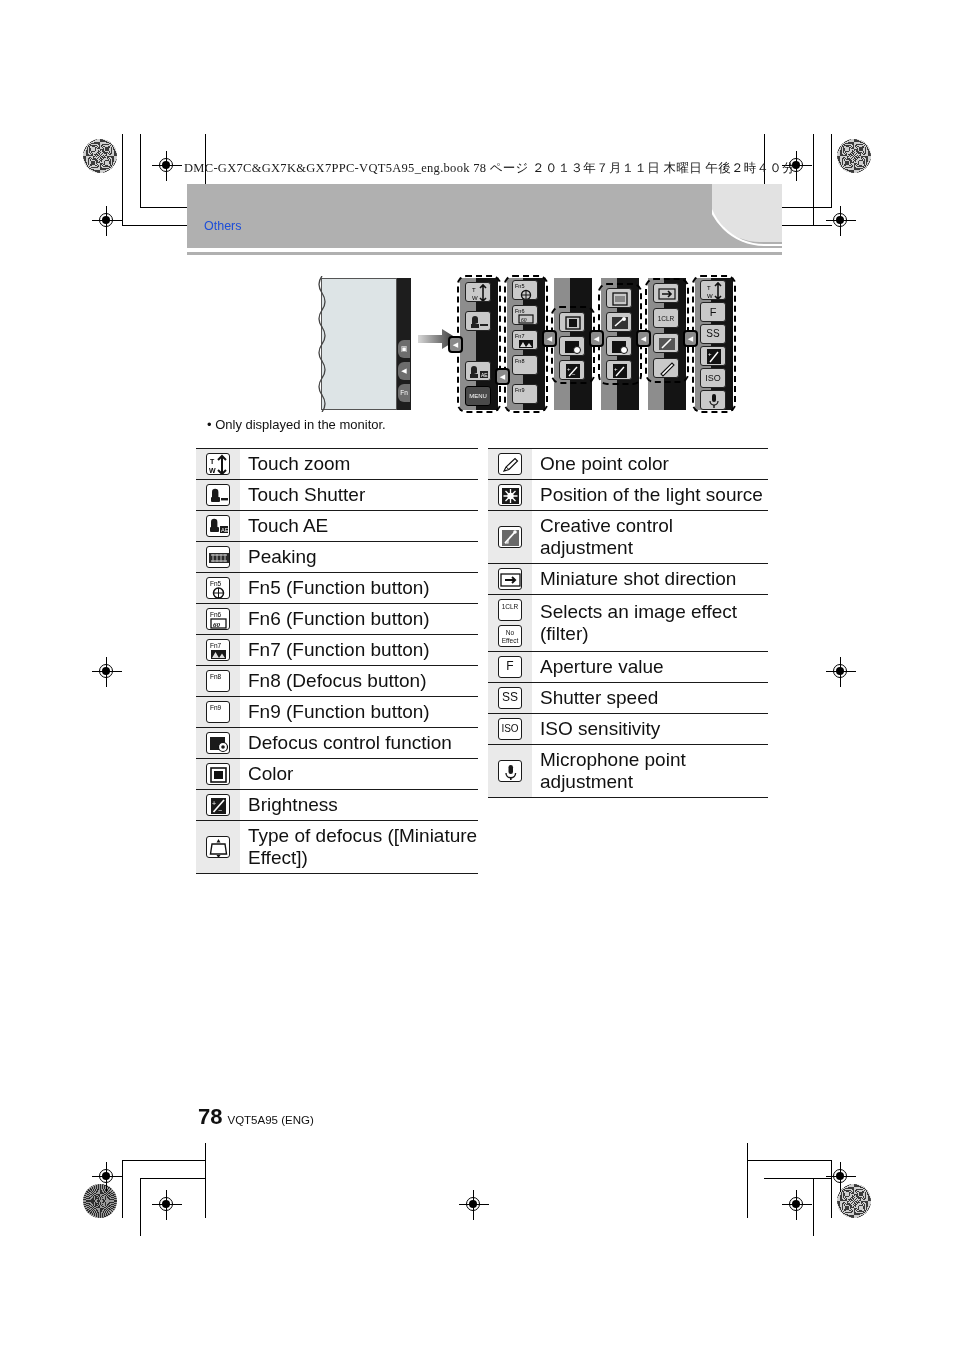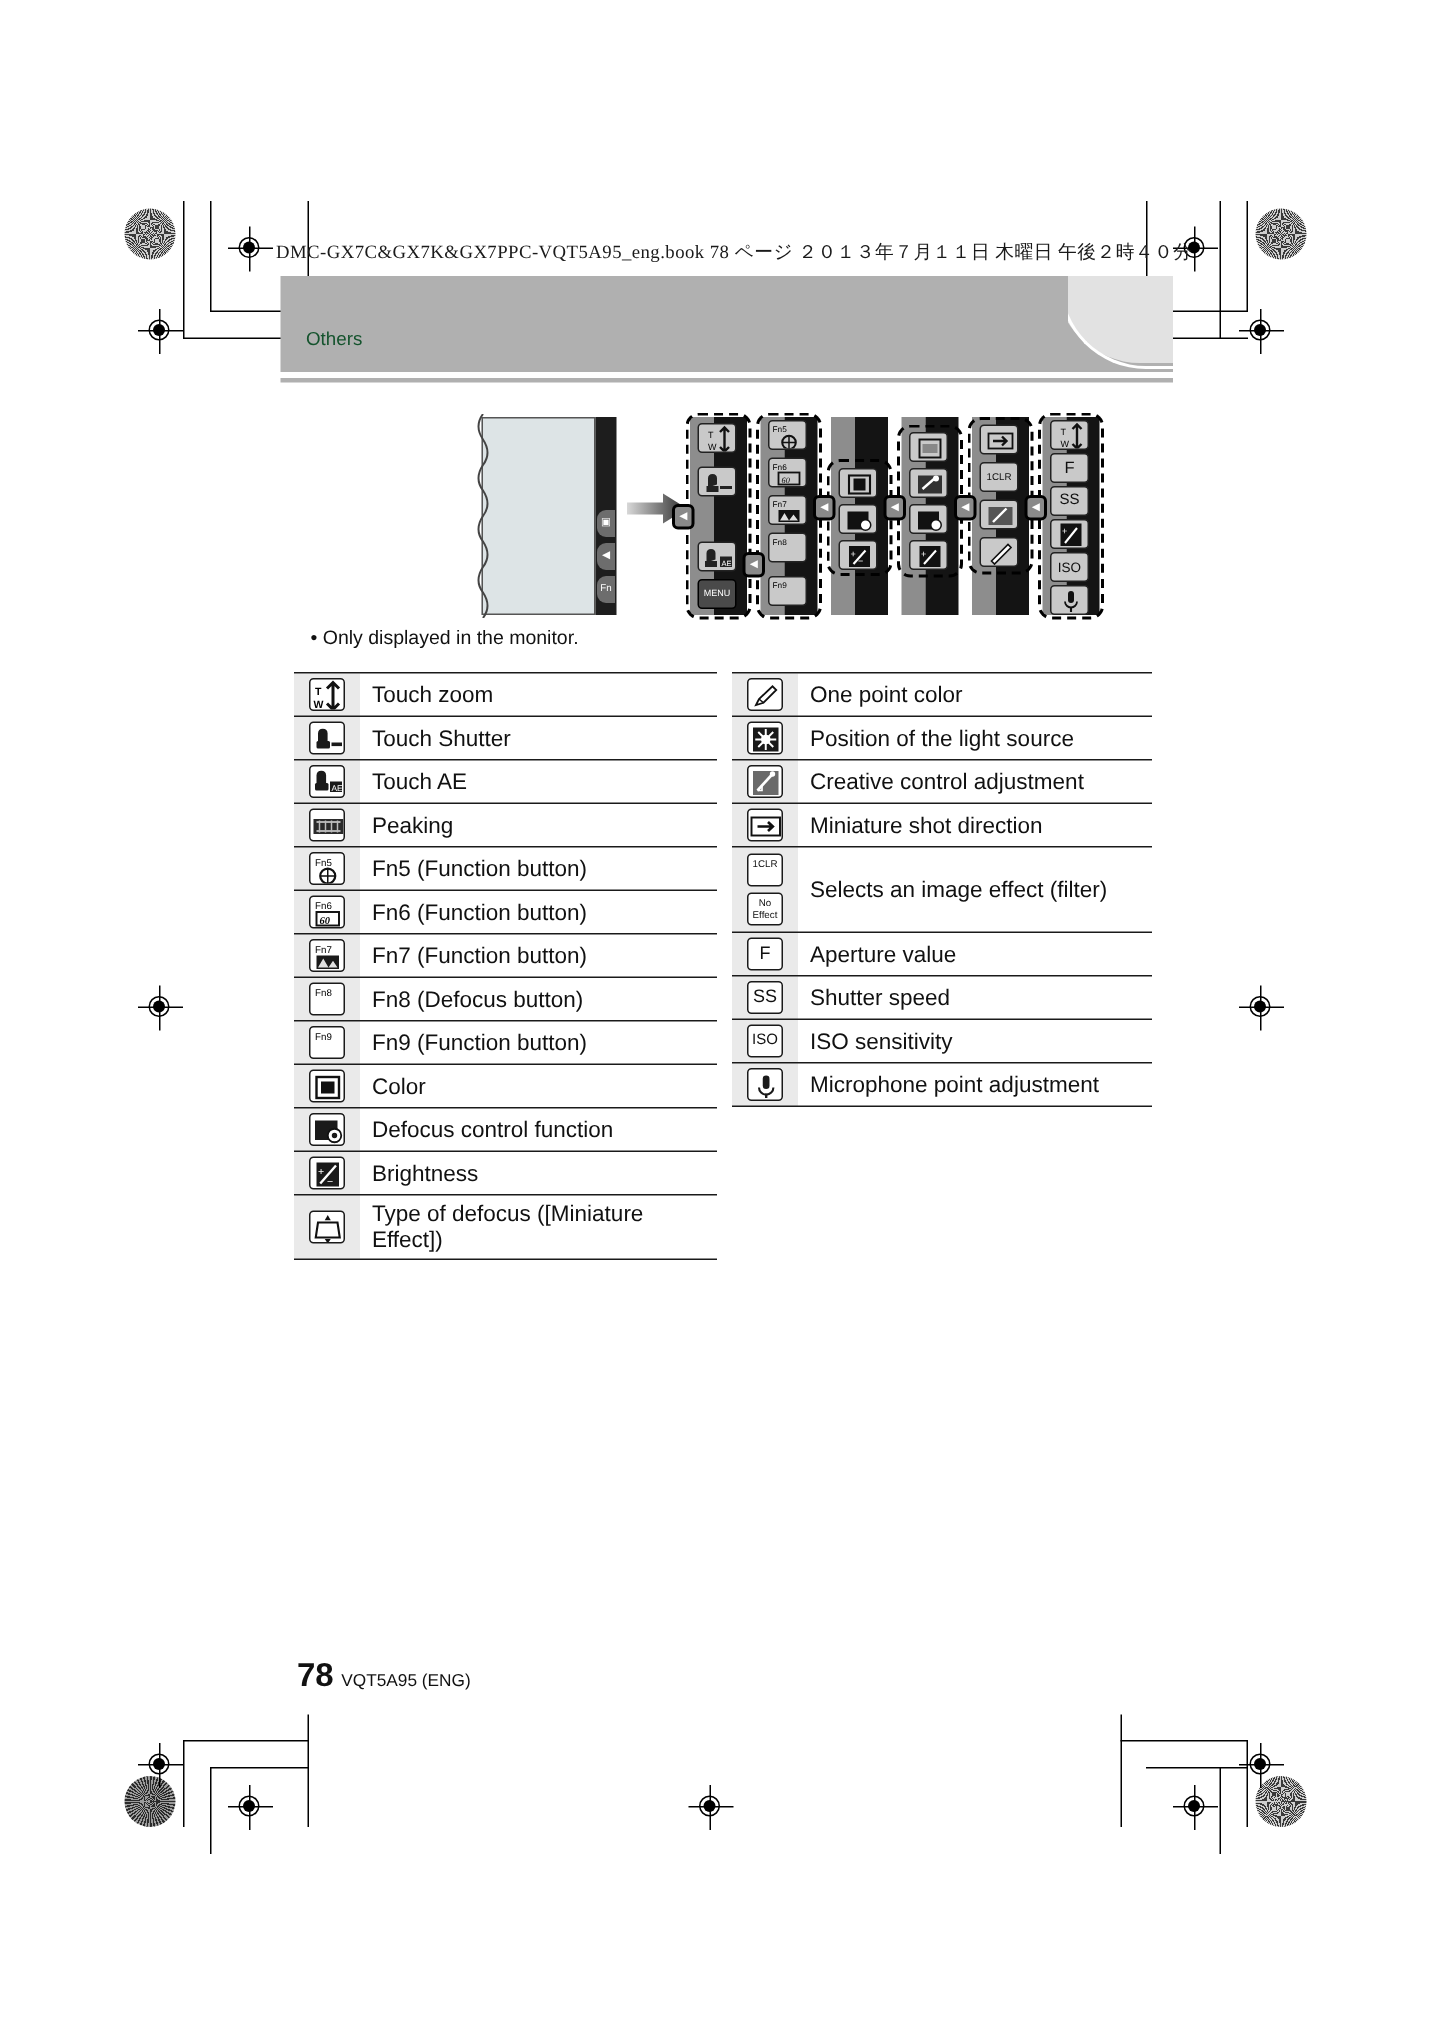--- a/index.html
+++ b/index.html
@@ -126,21 +126,21 @@
     top: 252px;
     width: 595px;
     height: 3px;
     background: #b0b0b0;
   }
   .section-label {
     position: absolute;
     left: 204px;
     top: 219px;
     font-size: 12.5px;
-    color: #14532d;
+    color: #1d4ed8;
   }
 
   
   .figure {
     position: absolute;
     left: 300px;
     top: 270px;
     width: 390px;
     height: 150px;
   }
@@ -255,21 +255,21 @@
     vertical-align: middle;
   }
   .tbl td.icon-cell {
     width: 44px;
     background: #eaeaea;
     text-align: center;
     padding: 3px 0;
   }
   .tbl td.label-cell {
     padding: 4px 0 4px 8px;
-    font-size: 15px;
+    font-size: 19px;
     color: #111;
   }
   .tbl tr + tr td { border-top: none; margin-left: 44px; }
 
   .gi {
     display: inline-block;
     width: 24px; height: 22px;
     border: 1.4px solid #1a1a1a;
     border-radius: 3px;
     background: #fff;
@@ -728,38 +728,38 @@
               <text x="3" y="8" font-size="6.5" font-family="Liberation Sans">Fn9</text>
             </svg>
         </span>
       </td>
       <td class="label-cell">Fn9 (Function button)</td>
     </tr>
     <tr>
       <td class="icon-cell">
         <span class="gi">
           <svg width="24" height="22" viewBox="0 0 24 22">
-              <rect x="4" y="4" width="15" height="14" fill="none" stroke="#111" stroke-width="1.6"></rect>
-              <rect x="7" y="7" width="9" height="8" fill="#111"></rect>
-            </svg>
-        </span>
-      </td>
-      <td class="label-cell">Color</td>
-    </tr>
-    <tr>
-      <td class="icon-cell">
-        <span class="gi">
-          <svg width="24" height="22" viewBox="0 0 24 22">
               <rect x="3" y="4" width="15" height="13" fill="#1a1a1a"></rect>
               <circle cx="16" cy="14" r="4.5" fill="#fff" stroke="#111" stroke-width="1.2"></circle>
               <circle cx="16" cy="14" r="1.8" fill="#1a1a1a"></circle>
             </svg>
         </span>
       </td>
       <td class="label-cell">Defocus control function</td>
+    </tr>
+    <tr>
+      <td class="icon-cell">
+        <span class="gi">
+          <svg width="24" height="22" viewBox="0 0 24 22">
+              <rect x="4" y="4" width="15" height="14" fill="none" stroke="#111" stroke-width="1.6"></rect>
+              <rect x="7" y="7" width="9" height="8" fill="#111"></rect>
+            </svg>
+        </span>
+      </td>
+      <td class="label-cell">Color</td>
     </tr>
     <tr>
       <td class="icon-cell">
         <span class="gi">
           <svg width="24" height="22" viewBox="0 0 24 22">
               <rect x="4" y="3" width="15" height="16" fill="#1a1a1a"></rect>
               <text x="5" y="11" font-size="7" fill="#fff" font-family="Liberation Sans">+</text>
               <path d="M6.5 17 L17 5" stroke="#fff" stroke-width="1.6"></path>
               <text x="11" y="18" font-size="7" fill="#fff" font-family="Liberation Sans">−</text>
             </svg>

